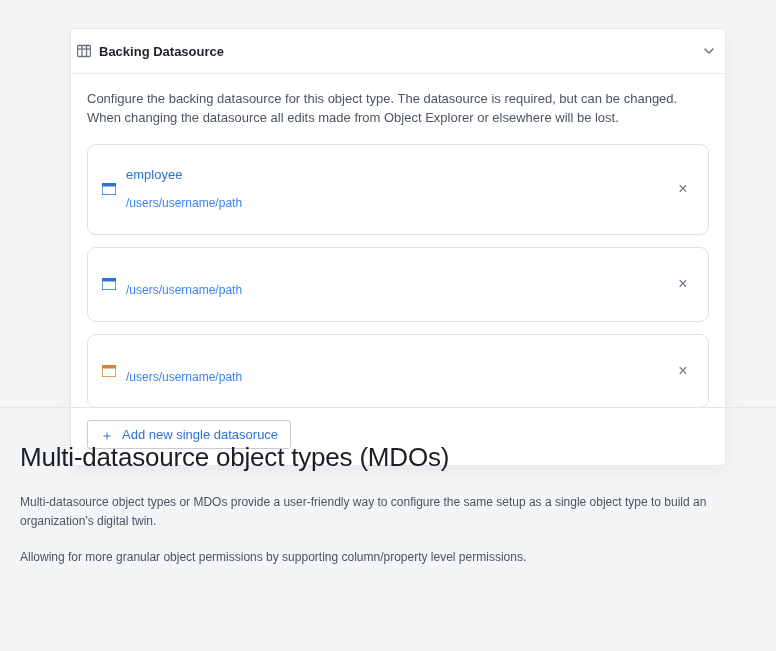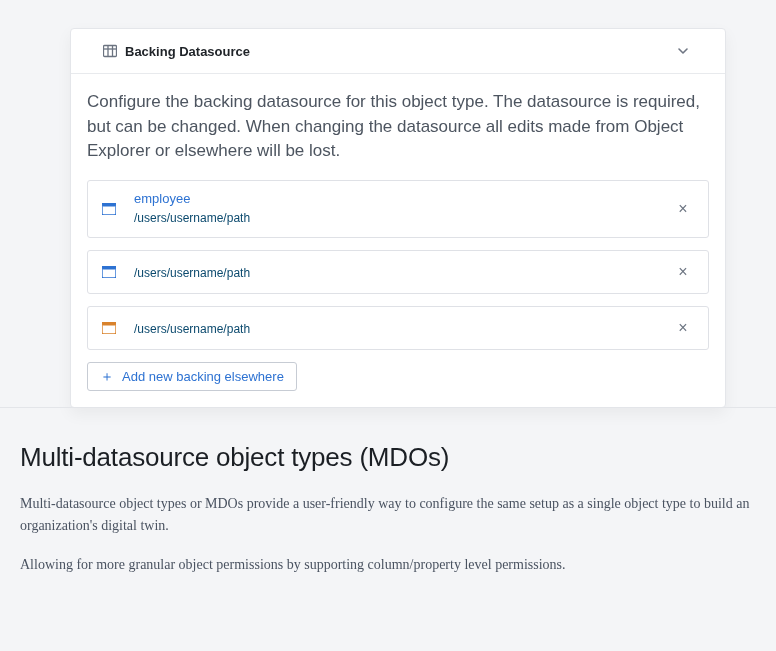--- a/index.html
+++ b/index.html
@@ -19,61 +19,61 @@
     left: 70px;
     width: 656px;
     background: #ffffff;
     border: 1px solid #e4e6ea;
     border-radius: 4px;
     box-shadow: 0 6px 16px rgba(0,0,0,0.05);
   }
   .card-header {
     display: flex;
     align-items: center;
-    padding: 12px 32px;
+    padding: 12px 6px;
     border-bottom: 1px solid #e8eaed;
   }
   .card-header .title {
     font-size: 13px;
     font-weight: 600;
     color: #1f2328;
     margin-left: 8px;
     flex: 1;
   }
   .card-body {
     padding: 16px 16px 16px 16px;
   }
   .helptext {
-    font-size: 17px;
+    font-size: 13px;
     line-height: 1.45;
     color: #4d5560;
     margin-bottom: 16px;
   }
 
   .ds-list { display: flex; flex-direction: column; gap: 12px; }
 
   .ds-item {
     display: flex;
     align-items: center;
-    gap: 18px;
+    gap: 10px;
     border: 1px solid #dfe1e6;
-    border-radius: 3px;
-    padding: 10px 14px;
+    border-radius: 9px;
+    padding: 22px 14px;
   }
   .ds-text { flex: 1; }
   .ds-name {
     color: #2d72d2;
     font-size: 13px;
     line-height: 1.25;
   }
   .ds-path {
-    color: #0c4a6e;
+    color: #3b82f6;
     font-size: 12px;
     line-height: 1.4;
-    margin-top: 3px;
+    margin-top: 12px;
   }
   .ds-remove {
     width: 22px;
     height: 22px;
     display: flex;
     align-items: center;
     justify-content: center;
     color: #6e7683;
     font-size: 16px;
     cursor: pointer;
@@ -129,25 +129,24 @@
     right: 20px;
   }
   .article h2 {
     font-size: 26px;
     font-weight: 400;
     color: #1b1f24;
     letter-spacing: -0.2px;
     margin-bottom: 20px;
   }
   .article p {
-    font-size: 14px;
+    font-size: 12px;
     line-height: 1.55;
     color: #4a5361;
     margin-bottom: 18px;
-    font-family: Liberation Serif, serif;
   }
 </style>
 </head>
 <body>
 
 <div class="card">
   <div class="card-header">
     <span class="icon">
       <svg width="14" height="14" viewBox="0 0 14 14">
         <rect x="0.5" y="1.5" width="13" height="11" rx="1" fill="none" stroke="#6b7380" stroke-width="1.3"></rect>
@@ -212,21 +211,21 @@
         </div>
         <button class="ds-remove">
           <span>×</span>
         </button>
       </div>
 
     </div>
 
     <button class="add-btn">
       <span class="plus">＋</span>
-      <span>Add new backing elsewhere</span>
+      <span>Add new single datasoruce</span>
     </button>
   </div>
 </div>
 
 <div class="separator"></div>
 
 <div class="article">
   <h2>Multi-datasource object types (MDOs)</h2>
   <p>Multi-datasource object types or MDOs provide a user-friendly way to configure the same setup as a single object type to build an organization's digital twin.</p>
   <p>Allowing for more granular object permissions by supporting column/property level permissions.</p>

